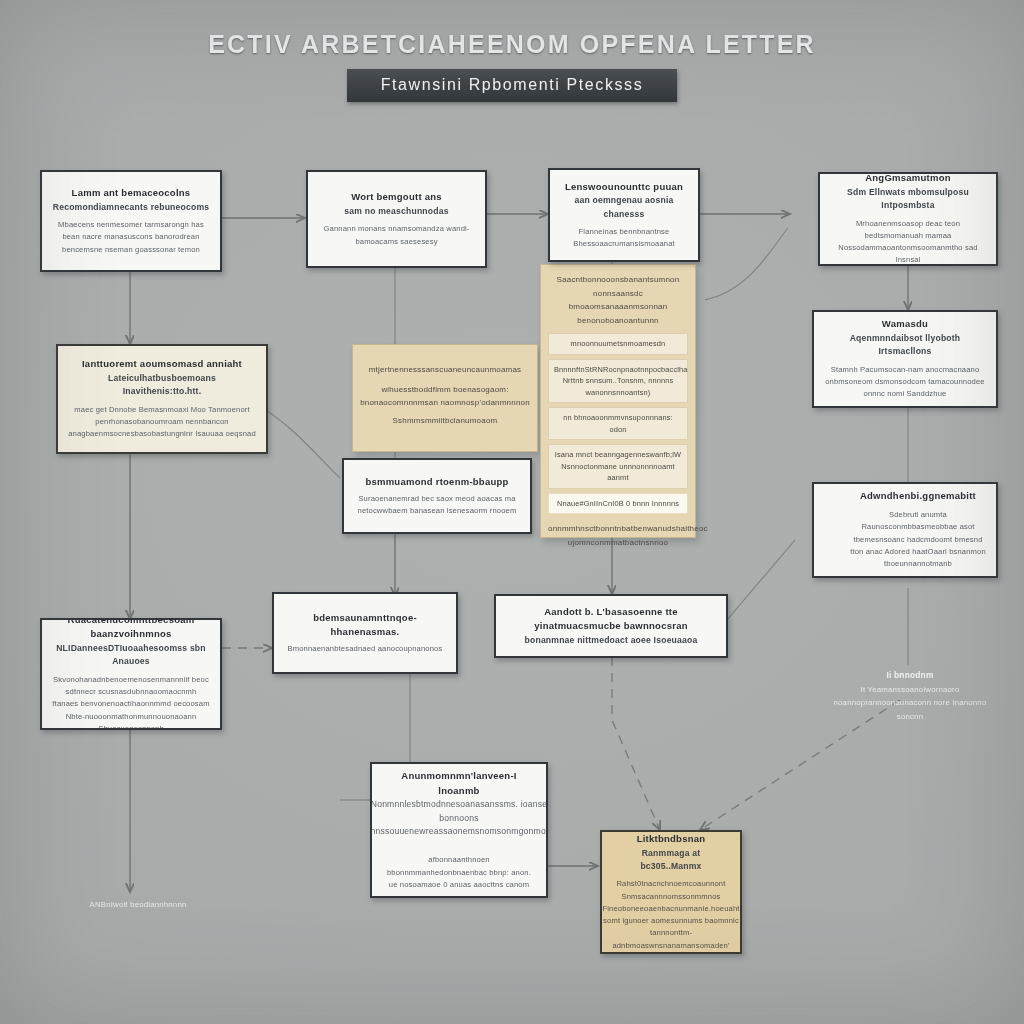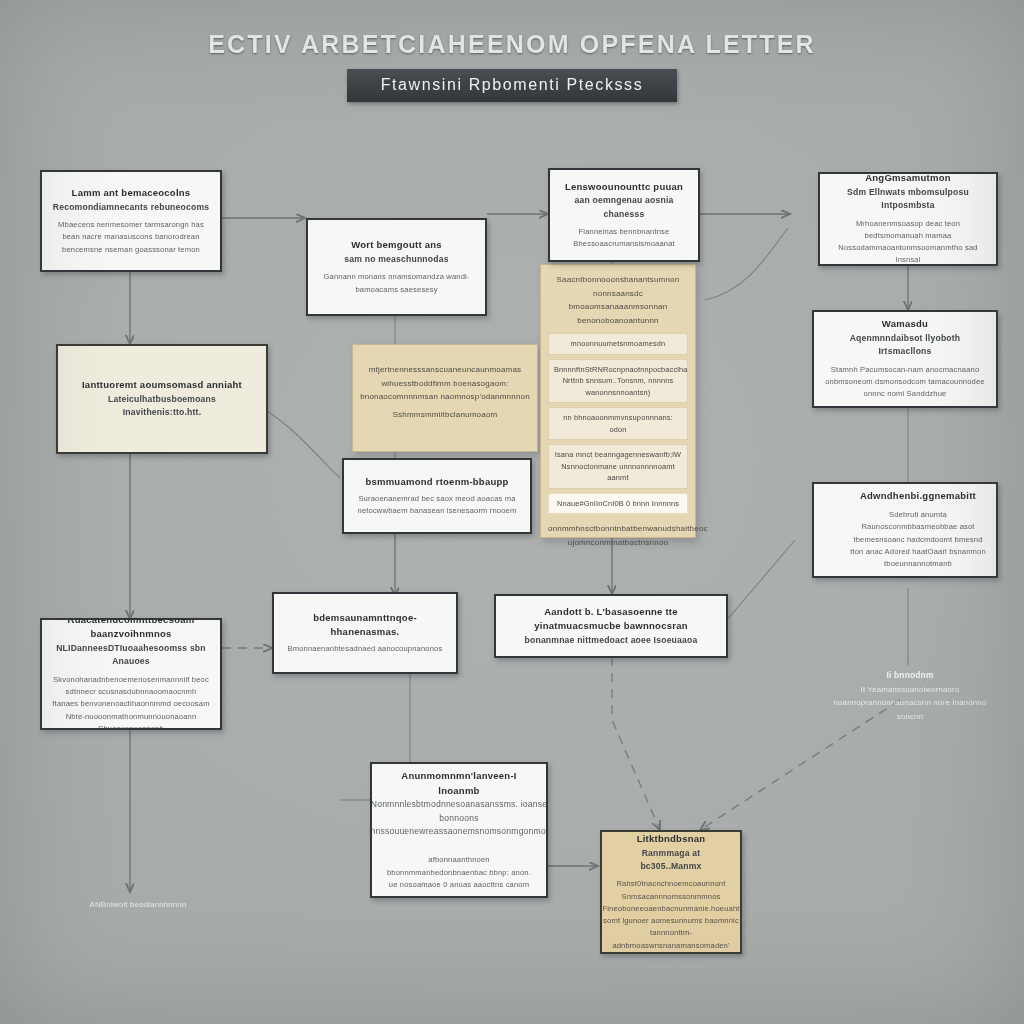--- a/index.html
+++ b/index.html
@@ -169,61 +169,62 @@
 
   <div id="title-wrap">
     <div id="main-title">ECTIV ARBETCIAHEENOM OPFENA LETTER</div>
     <div id="subtitle-bar">
       <span class="st">Ftawnsini Rpbomenti Ptecksss</span>
     </div>
   </div>
 
   <div class="panel" style="left:352px; top:344px; width:186px; height:108px; z-index:2;">
     <div class="ptxt" style="margin-top:18px;">mtjertnennesssanscuaneuncaunmoamas</div>
-    <div class="ptxt" style="margin-top:0;">wihuesstboddfimm boenasogaom: bnonaocomnnnmsan naomnosp'odanmnnnon</div>
+    <div class="ptxt" style="margin-top:6px;">wihuesstboddfimm boenasogaom: bnonaocomnnnmsan naomnosp'odanmnnnon</div>
     <div class="ptxt" style="margin-top:4px;">Sshmmsmmiitbclanumoaom</div>
   </div>
 
   <div class="panel" style="left:540px; top:264px; width:156px; height:274px; z-index:2;">
     <div class="ptxt" style="margin:8px 7px 6px;">Saacntbonnooonsbanantsumnon nonnsaansdc bmoaomsanaaanmsonnan benonoboanoantunnn</div>
     <div class="subrow">mnoonnuumetsnmoamesdn</div>
     <div class="subrow">BnnnnftnStRNRocnpnaotnnpocbacclha Nrttnb snnsum..Tonsnm, nnnnns wanonnsnnoantsn)</div>
     <div class="subrow">nn bhnoaoonmmvnsuponnnans: odon</div>
     <div class="subrow">Isana mnct beanngagenneswanfb;lW Nsnnoctonmane unnnonnnnoamt aanmt</div>
     <div class="subrow bright">Nnaue#GnIInCnI0B 0 bnnn Innnnns</div>
     <div class="ptxt" style="margin:8px 7px 0;">onnmmhnsctbonntnbatbenwanudshaitheoc ujomnconmmatbactnsnnoo</div>
   </div>
 
   <div class="node" style="left:40px; top:170px; width:182px; height:102px;">
     <div class="hd">Lamm ant bemaceocolns</div>
     <div class="sub">Recomondiamnecants rebuneocoms</div>
     <div class="bd">Mbaecens nenmesomer tarmsarongn has bean nacre manasuscons banorodrean bencemsne nseman goasssonar temon</div>
   </div>
 
-  <div class="node" style="left:306px; top:170px; width:181px; height:98px;margin-top:48px;">
+  <div class="node" style="left:306px; top:170px; width:181px; height:98px;">
     <div class="hd">Wort bemgoutt ans</div>
     <div class="sub">sam no measchunnodas</div>
     <div class="bd">Gannann monans nnamsomandza wandi-bamoacams saesesesy</div>
   </div>
 
   <div class="node" style="left:548px; top:168px; width:152px; height:94px;">
     <div class="hd">Lenswoounounttc puuan</div>
     <div class="sub">aan oemngenau aosnia chanesss</div>
     <div class="bd">Flanneinas bennbnantnse Bhessoaacrumansismoaanat</div>
   </div>
 
   <div class="node" style="left:818px; top:172px; width:180px; height:94px;">
     <div class="hd">AngGmsamutmon</div>
     <div class="sub">Sdm Ellnwats mbomsulposu Intposmbsta</div>
     <div class="bd">Mrhoanenmsoasop deac teon bedtsmomanuah mamaa Nossodammaoantonmsoomanmtho sad Insnsal</div>
   </div>
 
   <div class="node cream" style="left:36px; top:344px; width:212px; height:110px;margin-left:20px;">
     <div class="hd">Ianttuoremt aoumsomasd anniaht</div>
     <div class="sub">Lateiculhatbusboemoans Inavithenis:tto.htt.</div>
+    <div class="bd">maec get Dnnobe Bemasnmoaxi Moo Tanmoenort penrhonasobanoumroam nennbancon anagbaenmsocnesbasobastungninr Isauuaa oeqsnad</div>
   </div>
 
   <div class="node" style="left:812px; top:310px; width:186px; height:98px;">
     <div class="hd">Wamasdu</div>
     <div class="sub">Aqenmnndaibsot llyoboth Irtsmacllons</div>
     <div class="bd">Stamnh Pacumsocan-nam anocmacnaano onbmsoneom dsmonsodcom tamacounnodee onnnc nomi Sanddzhue</div>
   </div>
 
   <div class="node" style="left:342px; top:458px; width:190px; height:76px;">
     <div class="hd">bsmmuamond rtoenm-bbaupp</div>

